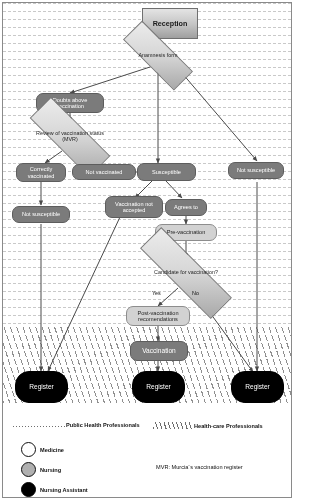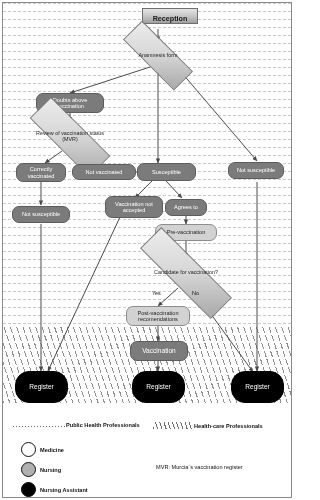--- a/index.html
+++ b/index.html
@@ -201,21 +201,21 @@
       <path d="M158,361 L158,371" marker-end="url(#ah)"></path>
 
       <path d="M41,224 L41,371" marker-end="url(#ah)"></path>
 
       <path d="M120,217 L48,371" marker-end="url(#ah)"></path>
 
       <path d="M257,182 L257,371" marker-end="url(#ah)"></path>
     </g>
   </svg>
 
-  <div class="node n-rect" style="left:142px;top:8px;width:56px;height:16px;align-items:flex-end;">
+  <div class="node n-rect" style="left:142px;top:8px;width:56px;height:31px;">
     <span>Reception</span>
   </div>
 
   <div class="node n-diamond" style="left:122px;top:42px;width:72px;height:27px;">
     <span class="dshape"></span>
     <span class="dtext">Anamnesis form</span>
   </div>
 
   <div class="node n-round-dark" style="left:36px;top:93px;width:68px;height:20px;">
     <span>Doubts above vaccination</span>

